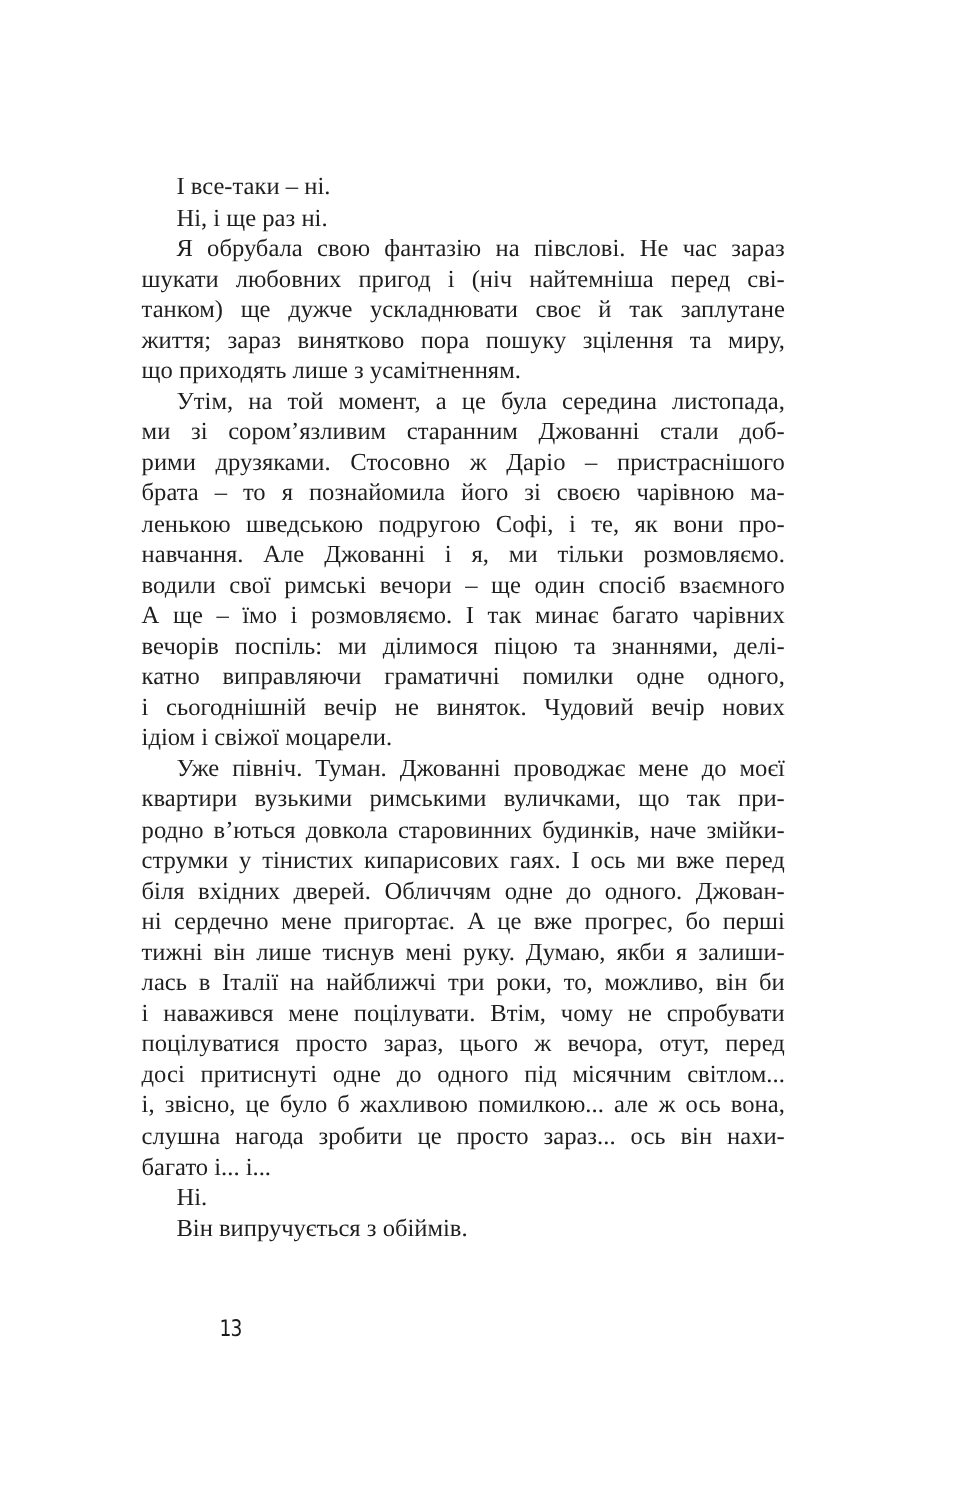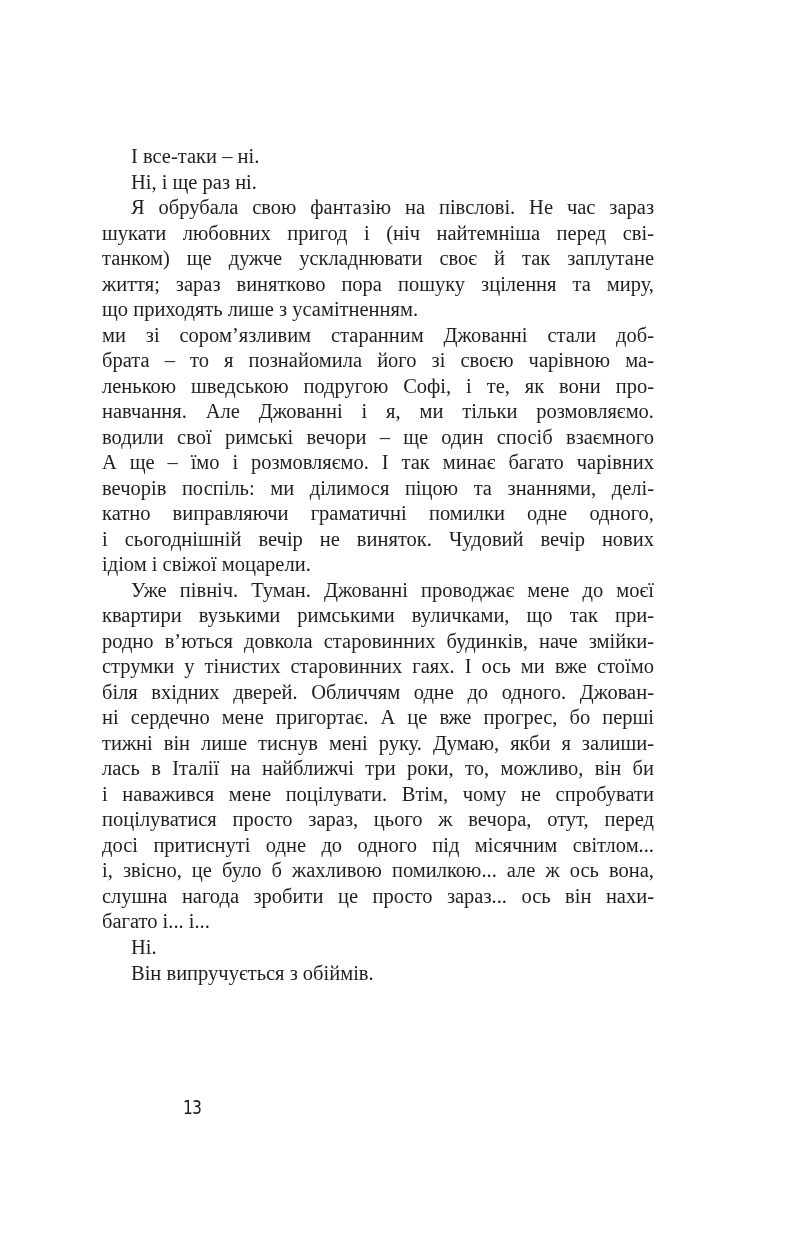--- a/index.html
+++ b/index.html
@@ -22,20 +22,21 @@
       font-size: 20.5px;
       line-height: 25.53px;
       color: #1e1e1e;
     }
     .line {
       display: block;
       white-space: nowrap;
       text-align: justify;
       text-align-last: justify;
       height: 25.53px;
+      margin-left: 16px;
     }
     .line.indent {
       padding-left: 29px;
     }
     .line.last {
       text-align-last: left;
     }
     .page-number {
       position: absolute;
       left: 183px;
@@ -59,36 +60,38 @@
     <span class="line indent last">Ні, і ще раз ні.</span>
   </div>
   <div>
     <span class="line indent">Я обрубала свою фантазію на півслові. Не час зараз</span>
     <span class="line">шукати любовних пригод і (ніч найтемніша перед сві-</span>
     <span class="line">танком) ще дужче ускладнювати своє й так заплутане</span>
     <span class="line">життя; зараз винятково пора пошуку зцілення та миру,</span>
     <span class="line last">що приходять лише з усамітненням.</span>
   </div>
   <div>
+    <span class="line indent">Утім, на той момент, а це була середина листопада,</span>
     <span class="line">ми зі сором’язливим старанним Джованні стали доб-</span>
+    <span class="line">рими друзяками. Стосовно ж Даріо – пристраснішого</span>
     <span class="line">брата – то я познайомила його зі своєю чарівною ма-</span>
     <span class="line">ленькою шведською подругою Софі, і те, як вони про-</span>
     <span class="line">навчання. Але Джованні і я, ми тільки розмовляємо.</span>
     <span class="line">водили свої римські вечори – ще один спосіб взаємного</span>
     <span class="line">А ще – їмо і розмовляємо. І так минає багато чарівних</span>
     <span class="line">вечорів поспіль: ми ділимося піцою та знаннями, делі-</span>
     <span class="line">катно виправляючи граматичні помилки одне одного,</span>
     <span class="line">і сьогоднішній вечір не виняток. Чудовий вечір нових</span>
     <span class="line last">ідіом і свіжої моцарели.</span>
   </div>
   <div>
     <span class="line indent">Уже північ. Туман. Джованні проводжає мене до моєї</span>
     <span class="line">квартири вузькими римськими вуличками, що так при-</span>
     <span class="line">родно в’ються довкола старовинних будинків, наче змійки-</span>
-    <span class="line">струмки у тінистих старовинних гаях. І ось ми вже стоїмо</span>
+    <span class="line">струмки у тінистих кипарисових гаях. І ось ми вже перед</span>
     <span class="line">біля вхідних дверей. Обличчям одне до одного. Джован-</span>
     <span class="line">ні сердечно мене пригортає. А це вже прогрес, бо перші</span>
     <span class="line">тижні він лише тиснув мені руку. Думаю, якби я залиши-</span>
     <span class="line">лась в Італії на найближчі три роки, то, можливо, він би</span>
     <span class="line">і наважився мене поцілувати. Втім, чому не спробувати</span>
     <span class="line">поцілуватися просто зараз, цього ж вечора, отут, перед</span>
     <span class="line">досі притиснуті одне до одного під місячним світлом...</span>
     <span class="line">і, звісно, це було б жахливою помилкою... але ж ось вона,</span>
     <span class="line">слушна нагода зробити це просто зараз... ось він нахи-</span>
     <span class="line last">багато і... і...</span>

